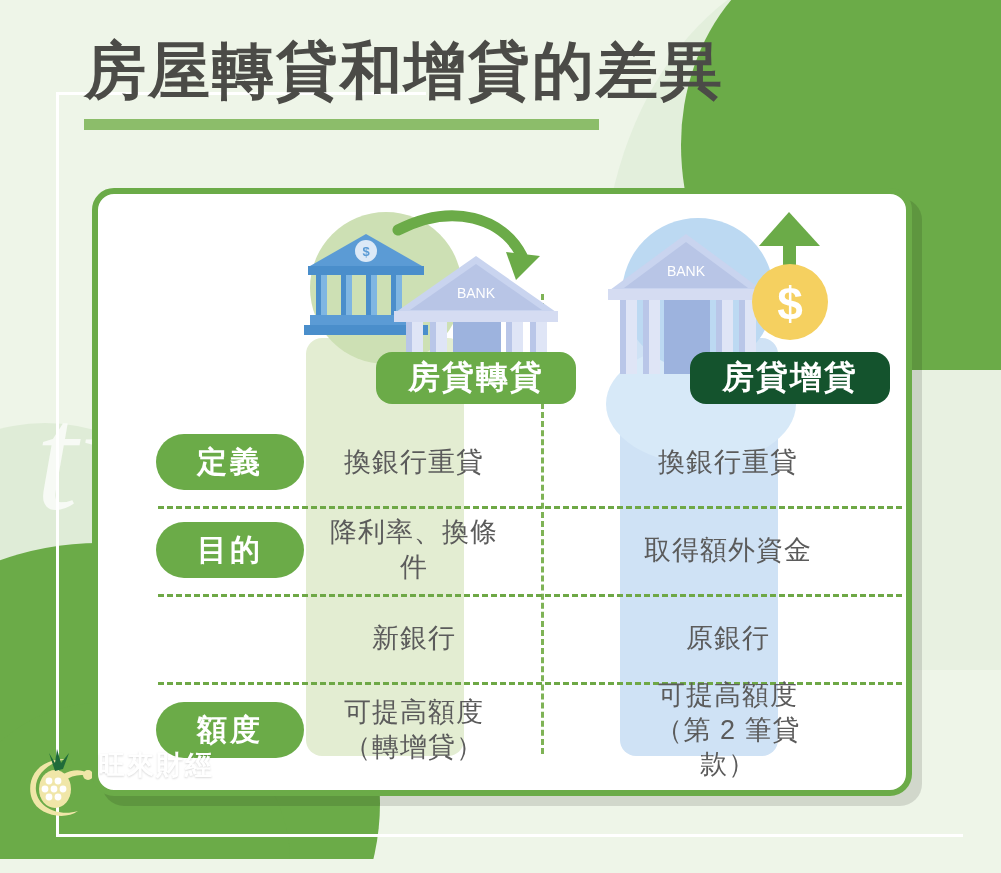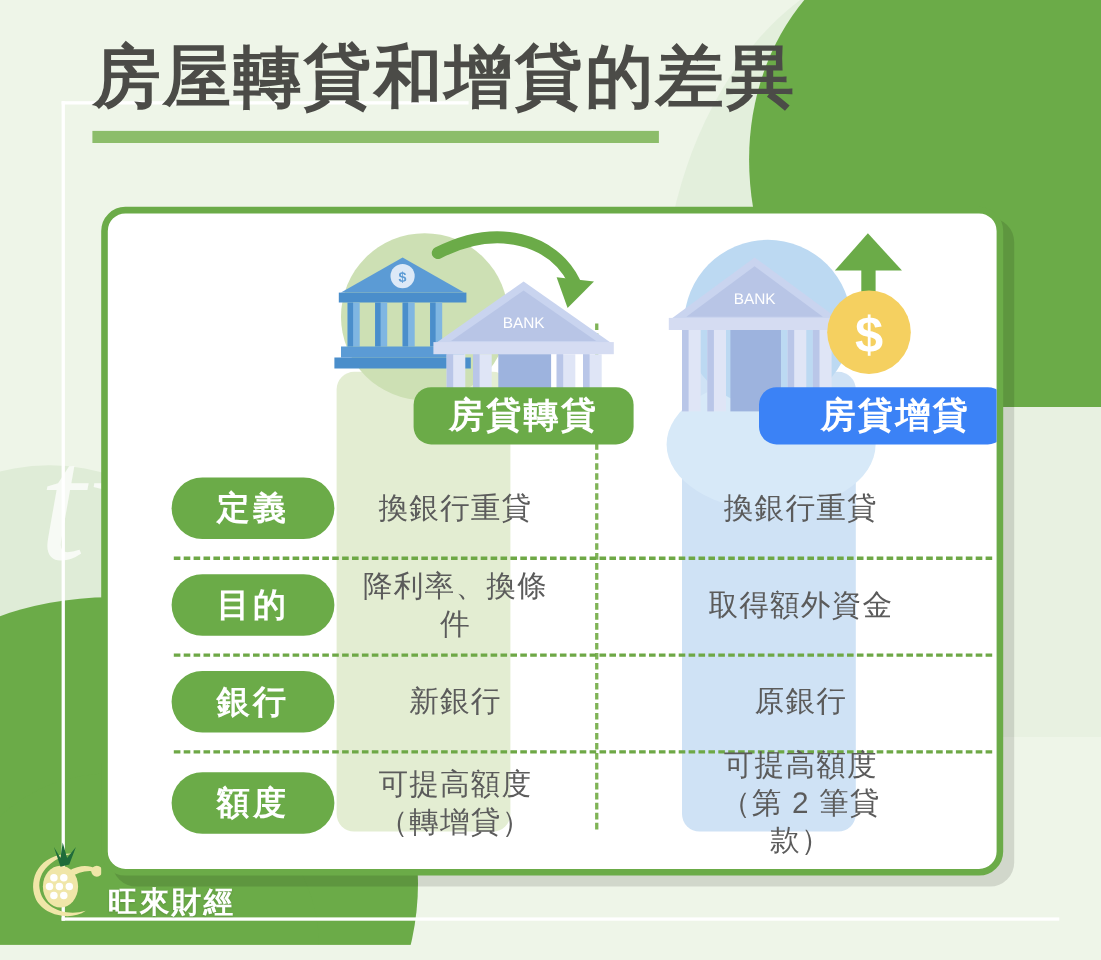--- a/index.html
+++ b/index.html
@@ -101,21 +101,21 @@
 
   
   .hpill{
     position:absolute;top:158px;height:52px;border-radius:16px;
     display:flex;align-items:center;justify-content:center;
     color:#ffffff;font-size:32px;font-weight:bold;letter-spacing:2px;
     z-index:4;
     margin-left:40px;
   }
   .hpill.left{left:238px;width:200px;background:#6bab48;}
-  .hpill.right{left:552px;width:200px;background:#3b82f6;padding-left:24px;}
+  .hpill.right{left:552px;width:200px;background:#14532d;}
 
   
   .rows{position:absolute;left:12px;top:224px;width:100%;padding-left:16px;}
   .row{position:relative;height:88px;}
   .row.tall{height:96px;}
   .row + .row::before{
     content:"";position:absolute;left:32px;right:32px;top:0;
     border-top:3px dashed #6ea846;
   }
   .rlabel{
@@ -127,21 +127,21 @@
   }
   .rcell{
     position:absolute;top:50%;transform:translateY(-50%);
     text-align:center;color:#5b5b5b;font-size:27px;line-height:1.28;
     z-index:4;letter-spacing:1px;
   }
   .rcell.left{left:196px;width:184px;}
   .rcell.right{left:508px;width:188px;}
 
   
-  .logo{position:absolute;left:22px;bottom:35px;z-index:8;display:flex;align-items:flex-end;gap:6px;}
+  .logo{position:absolute;left:22px;bottom:52px;z-index:8;display:flex;align-items:flex-start;gap:6px;}
   .logo-text{
     color:#ffffff;font-size:27px;font-weight:bold;letter-spacing:2px;
     text-shadow:0 1px 2px rgba(0,0,0,.15);
   }
 </style>
 </head>
 <body>
 
 <div class="stage">
 
@@ -257,21 +257,20 @@
           <div class="rcell right">換銀行重貸</div>
         </div>
 
         <div class="row">
           <div class="rlabel">目的</div>
           <div class="rcell left">降利率、換條件</div>
           <div class="rcell right">取得額外資金</div>
         </div>
 
         <div class="row">
-          <div class="rlabel">銀行</div>
           <div class="rcell left">新銀行</div>
           <div class="rcell right">原銀行</div>
         </div>
 
         <div class="row tall">
           <div class="rlabel">額度</div>
           <div class="rcell left">
             <div>可提高額度</div>
             <div>（轉增貸）</div>
           </div>

